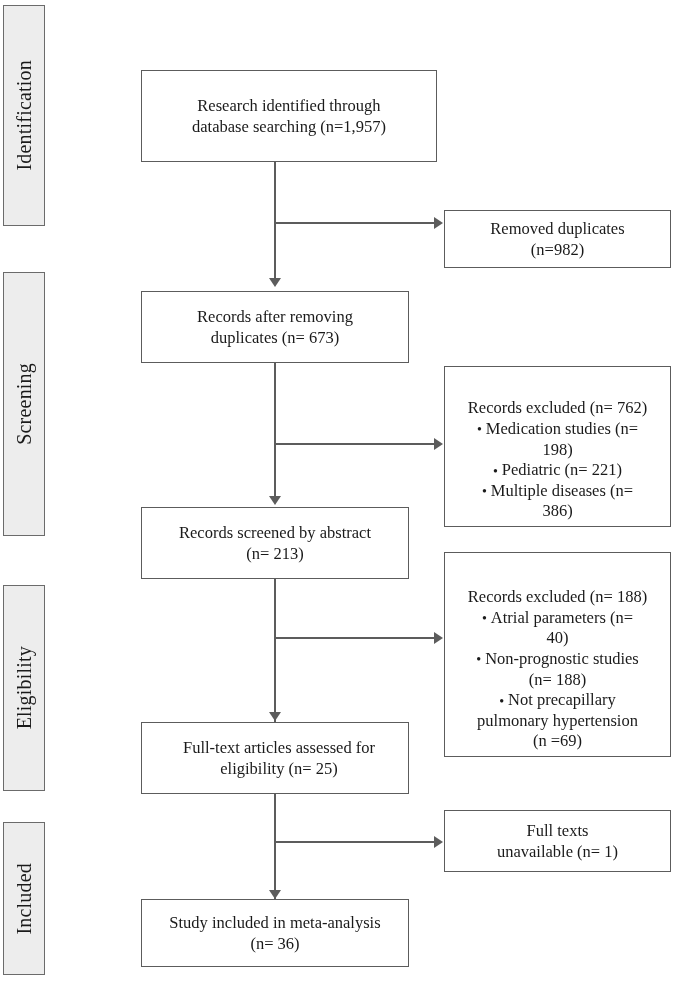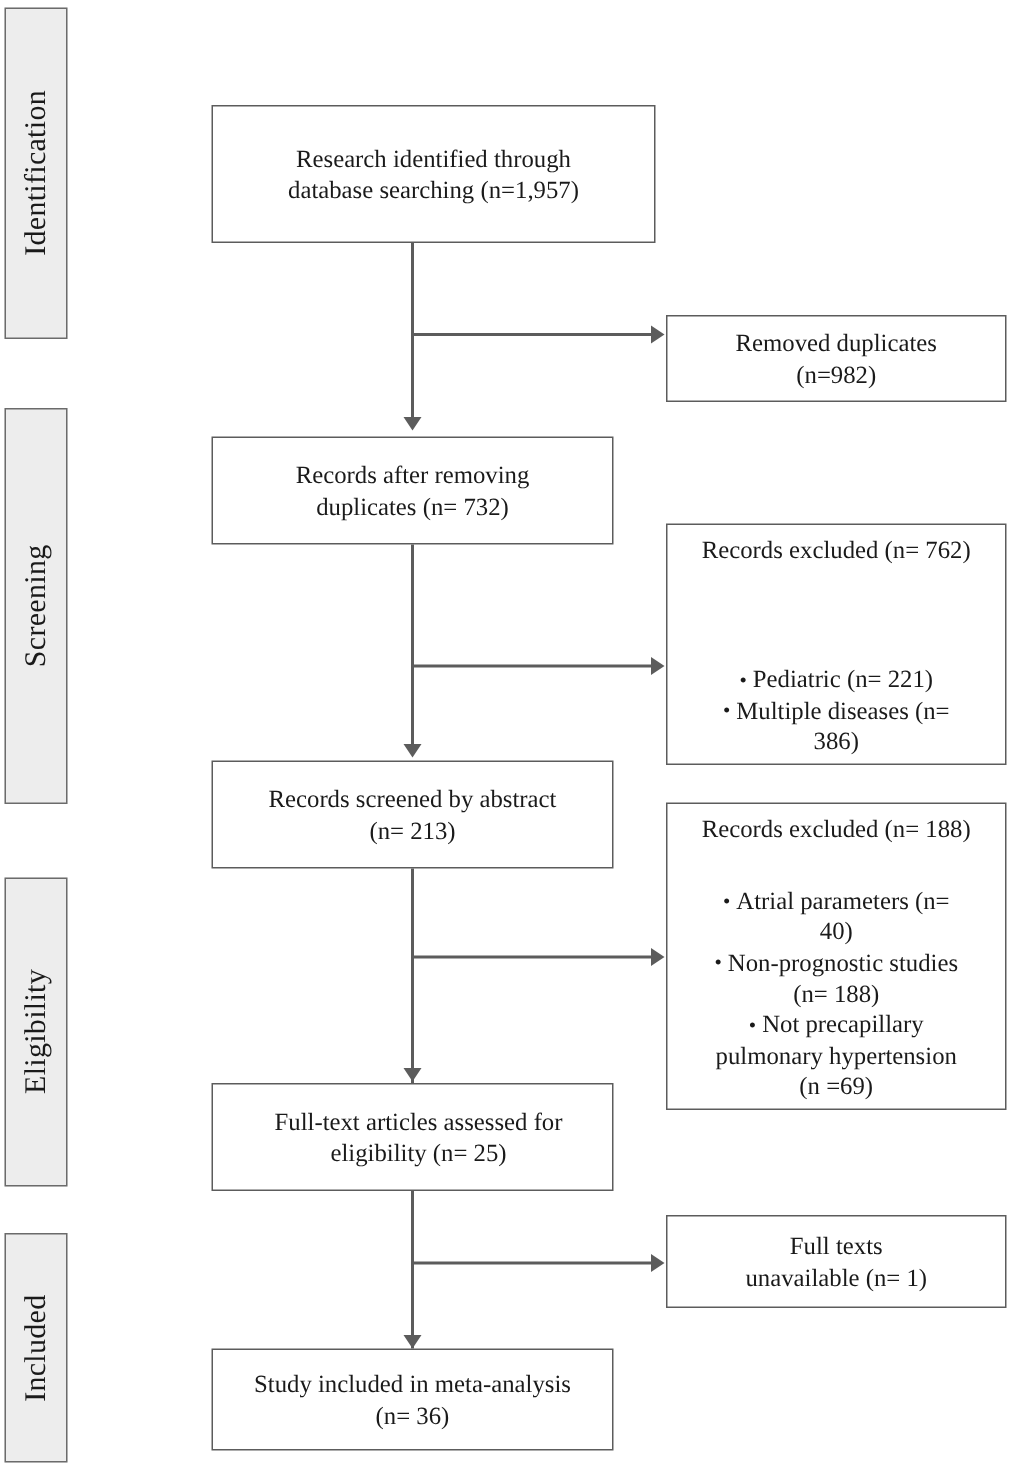--- a/index.html
+++ b/index.html
@@ -53,22 +53,23 @@
     padding: 4px 8px;
   }
   .box .box-text {
     font-size: 16.5px;
     line-height: 1.28;
     white-space: pre-line;
   }
 
   
   .box.excluded {
-    justify-content: space-between;
+    justify-content: flex-end;
     padding-top: 7px;
+    margin-top: 17px;
   }
   .box.excluded .heading {
     font-size: 16.5px;
     line-height: 1.25;
     width: 100%;
     text-align: center;
   }
   .box.excluded ul {
     list-style: none;
     margin: 0;
@@ -161,21 +162,21 @@
   <div class="hline" style="left:274px; top:841px; width:161px;"></div>
   <div class="arrow-right" style="left:434px; top:836px;"></div>
 
   <div class="box" style="left:141px; top:70px; width:296px; height:92px;">
     <div class="box-text">Research identified through
 database searching (n=1,957)</div>
   </div>
 
   <div class="box" style="left:141px; top:291px; width:268px; height:72px;">
     <div class="box-text">Records after removing
-duplicates (n= 732)</div>
+duplicates (n= 673)</div>
   </div>
 
   <div class="box" style="left:141px; top:507px; width:268px; height:72px;">
     <div class="box-text">Records screened by abstract
 (n= 213)</div>
   </div>
 
   <div class="box" style="left:141px; top:722px; width:268px; height:72px;padding-left:16px;">
     <div class="box-text">Full-text articles assessed for
 eligibility (n= 25)</div>
@@ -187,20 +188,22 @@
   </div>
 
   <div class="box" style="left:444px; top:210px; width:227px; height:58px;">
     <div class="box-text">Removed duplicates
 (n=982)</div>
   </div>
 
   <div class="box excluded" style="left:444px; top:349px; width:227px; height:161px;">
     <div class="heading">Records excluded (n= 762)</div>
     <ul>
+      <li><span class="bullet">•</span><span>Medication studies (n=
+198)</span></li>
       <li><span class="bullet">•</span><span>Pediatric (n= 221)</span></li>
       <li><span class="bullet">•</span><span>Multiple diseases (n=
 386)</span></li>
     </ul>
   </div>
 
   <div class="box excluded" style="left:444px; top:535px; width:227px; height:205px;">
     <div class="heading">Records excluded  (n= 188)</div>
     <ul>
       <li><span class="bullet">•</span><span>Atrial parameters (n=

